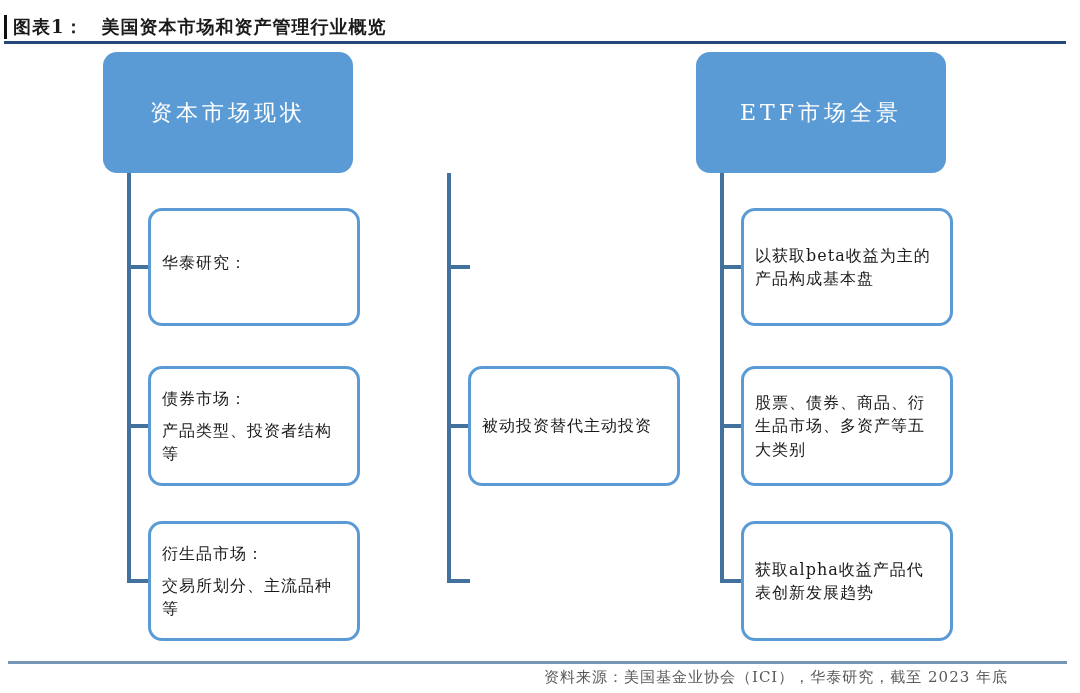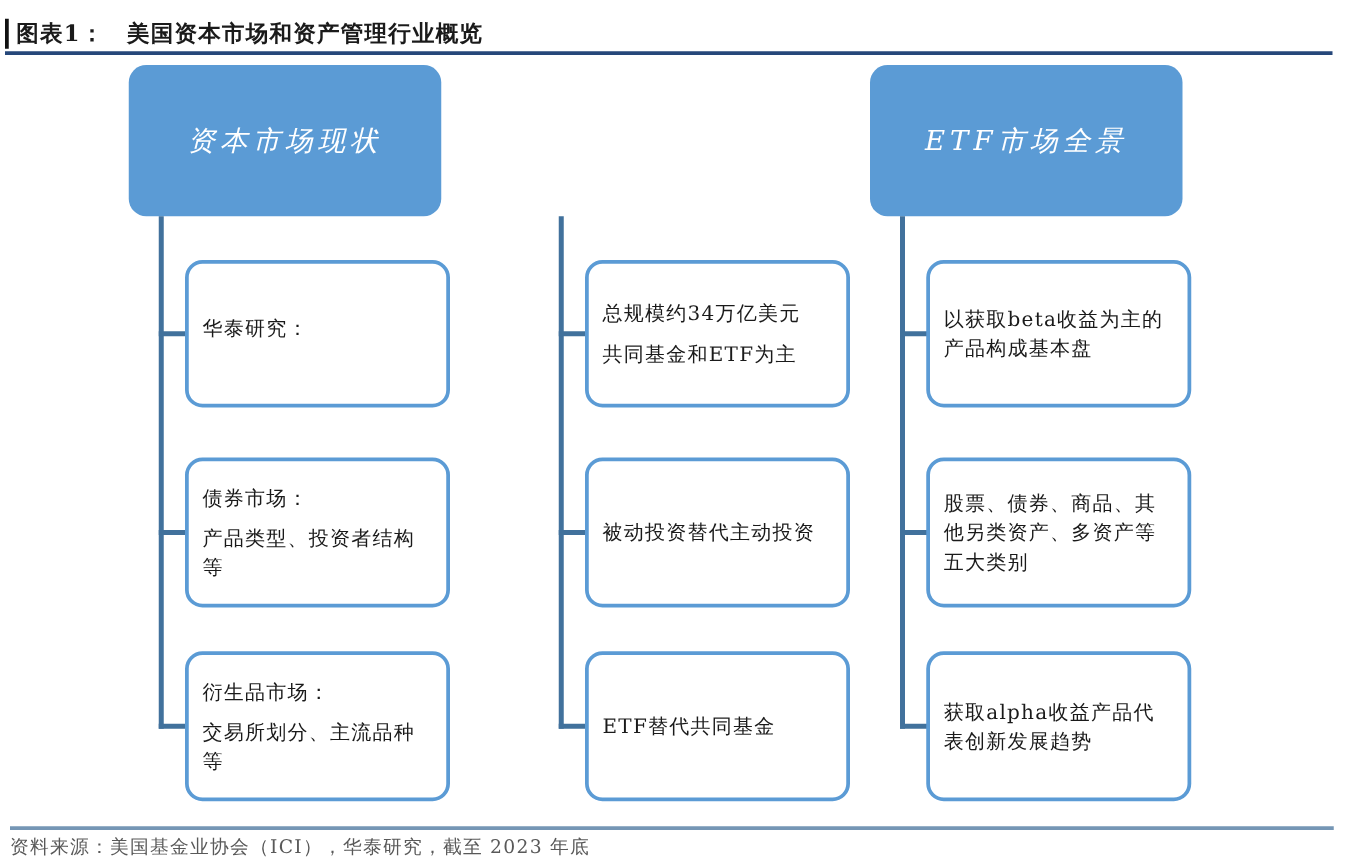--- a/index.html
+++ b/index.html
@@ -42,21 +42,20 @@
   .c1{left:103px;}
   .c2{left:423px;}
   .c3{left:696px;}
   .header{
     position:absolute;left:0;top:0;width:250px;height:121px;
     background:var(--header-fill);
     border-radius:14px;
     color:#ffffff;font-size:22px;letter-spacing:4px;
     display:flex;align-items:center;justify-content:center;
     text-align:center;
-    font-style:italic;
   }
   .vline{
     position:absolute;left:24px;top:121px;width:4px;height:410px;
     background:var(--connector);
   }
   .stub{
     position:absolute;left:24px;width:23px;height:4px;
     background:var(--connector);
   }
   .stub1{top:213px;}
@@ -77,21 +76,21 @@
   .item3{top:469px;height:120px;}
   .item-title:empty,.item-text:empty{display:none;}
   .item-title{margin-bottom:9px;}
   
   .footer-rule{
     position:absolute;left:8px;top:661px;width:1059px;height:3px;
     background:var(--footer-rule);
   }
   .footer-note{
     position:absolute;left:8px;top:668px;width:1000px;
-    font-size:15px;color:var(--footer-text);letter-spacing:1px;
+    font-size:15px;color:var(--footer-text);letter-spacing:1px;text-align:right;
   }
 </style>
 </head>
 <body>
 
 <div class="page">
 
   <div class="title-row">
     <span class="title-bar"></span>
     <span class="title-label">图表1：</span>
@@ -116,47 +115,39 @@
       <div class="item-title">债券市场：</div>
       <div class="item-text">产品类型、投资者结构等</div>
     </div>
   </div>
 
   <div class="column c2">
     <div class="vline"></div>
     <div class="stub stub1"></div>
     <div class="stub stub2"></div>
     <div class="stub stub3"></div>
-    <div class="item item1">
-      <div class="item-title">总规模约34万亿美元</div>
-      <div class="item-text">共同基金和ETF为主</div>
-    </div>
     <div class="item item2">
 
       <div class="item-text">被动投资替代主动投资</div>
-    </div>
-    <div class="item item3">
-
-      <div class="item-text">ETF替代共同基金</div>
     </div>
   </div>
 
   <div class="column c3">
     <div class="header">ETF市场全景</div>
     <div class="vline"></div>
     <div class="stub stub1"></div>
     <div class="stub stub2"></div>
     <div class="stub stub3"></div>
     <div class="item item1">
 
       <div class="item-text">以获取beta收益为主的产品构成基本盘</div>
     </div>
     <div class="item item2">
 
-      <div class="item-text">股票、债券、商品、其他另类资产、多资产等五大类别</div>
+      <div class="item-text">股票、债券、商品、衍生品市场、多资产等五大类别</div>
     </div>
     <div class="item item3">
 
       <div class="item-text">获取alpha收益产品代表创新发展趋势</div>
     </div>
   </div>
 
   <div class="footer-rule"></div>
   <div class="footer-note">资料来源：美国基金业协会（ICI），华泰研究，截至 2023 年底</div>
 

